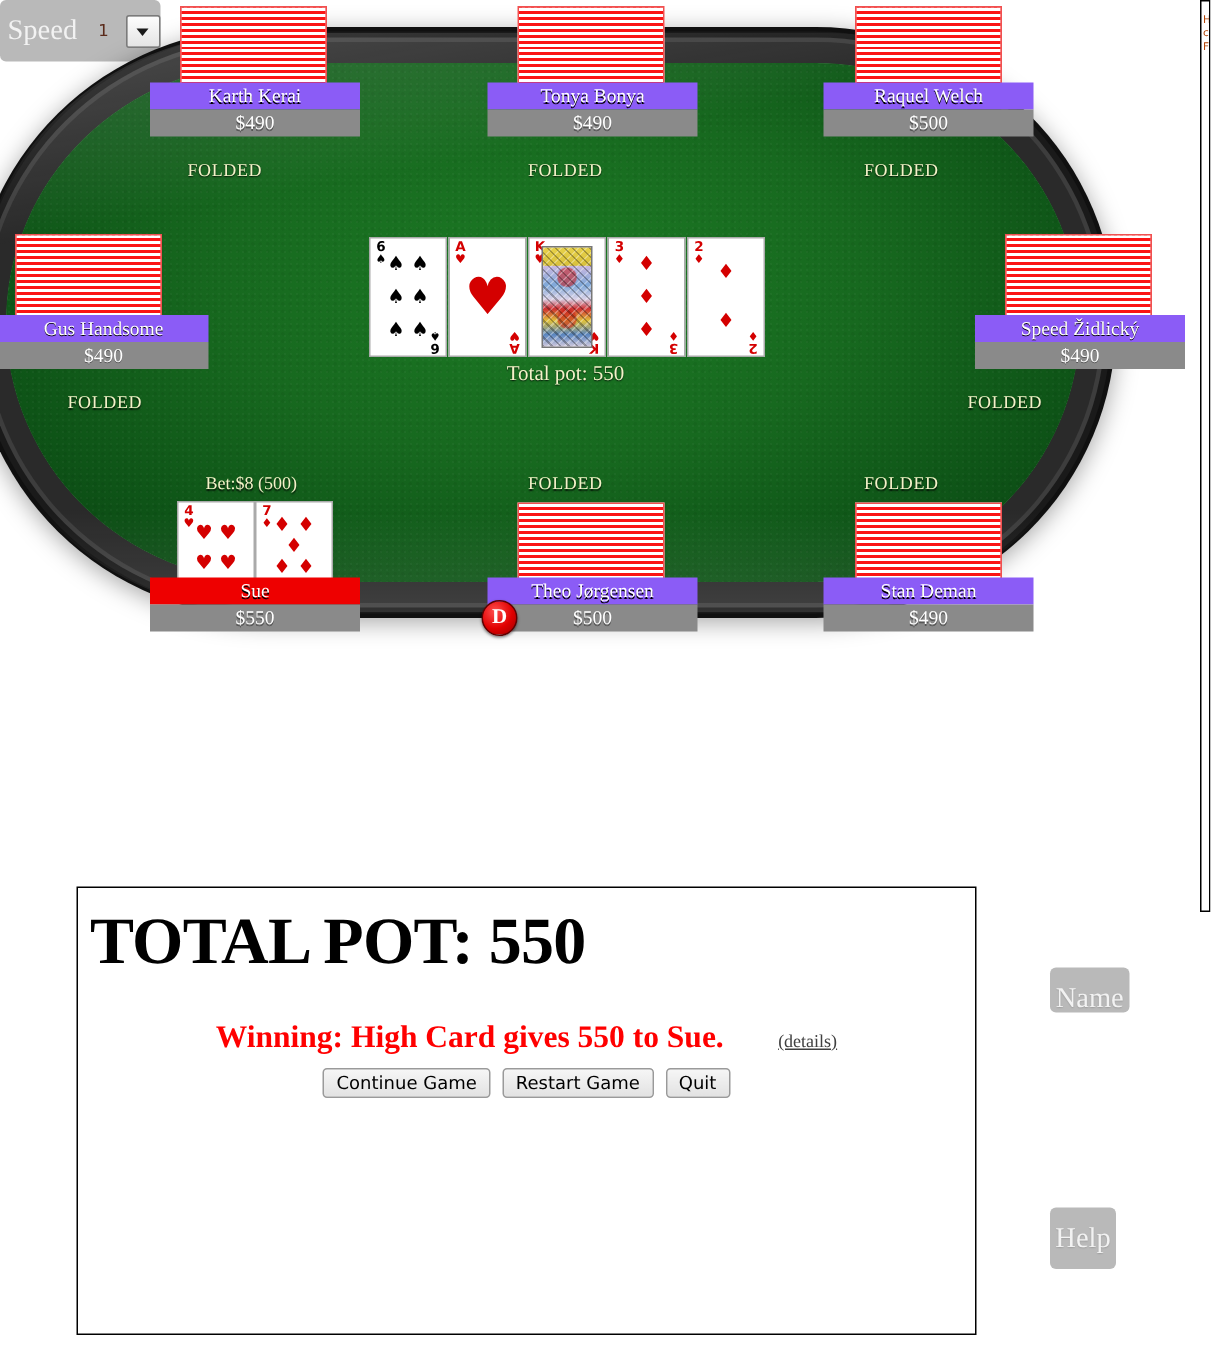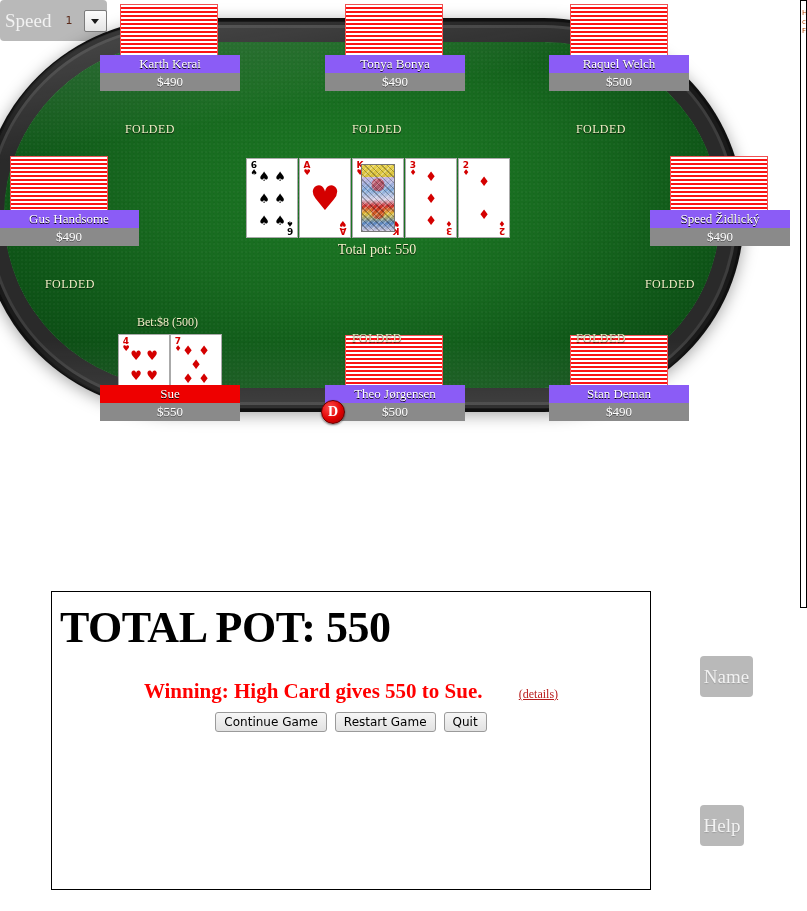--- a/index.html
+++ b/index.html
@@ -190,21 +190,20 @@
     height: 18px;
     text-shadow: 0 1px 0 #555;
   }
   .status {
     position: absolute;
     color: #f3f3c8;
     font-size: 12px;
     letter-spacing: .4px;
     white-space: nowrap;
     text-shadow: 0 1px 1px rgba(0,0,0,.8);
-    margin-top: 16px;
   }
   .bet-label {
     position: absolute;
     color: #f3f3c8;
     font-size: 12px;
     white-space: nowrap;
     text-shadow: 0 1px 1px rgba(0,0,0,.8);
   }
   #pot-label {
     position: absolute;
@@ -257,21 +256,21 @@
   }
   #winning-line {
     margin-top: 26px;
     text-align: center;
     color: #ff0000;
     font-size: 21px;
     font-weight: bold;
     font-family: "Liberation Serif", serif;
   }
   #details-link {
-    color: #b91c1c;
+    color: #404040;
     font-size: 12px;
     font-weight: normal;
     text-decoration: underline;
     cursor: pointer;
     margin-left: 31px;
   }
   #result-buttons {
     margin-top: 8px;
     text-align: center;
   }
@@ -294,21 +293,21 @@
     color: #f2f2f2;
     font-family: "Liberation Serif", serif;
     font-size: 19px;
     border-radius: 4px;
     text-align: center;
     cursor: pointer;
     text-shadow: 0 1px 1px rgba(0,0,0,.15);
   }
   #name-button {
     left: 700px; top: 645px;
-    width: 53px; height: 41px; line-height: 41px; margin-top: 11px;
+    width: 53px; height: 30px; line-height: 41px;
   }
   #speed-control {
     left: 700px; top: 726px;
     width: 107px; height: 41px;
     background: #b9b9b9;
     border-radius: 4px;
     display: flex;
     align-items: center;
     padding-left: 5px;
     box-sizing: border-box;

